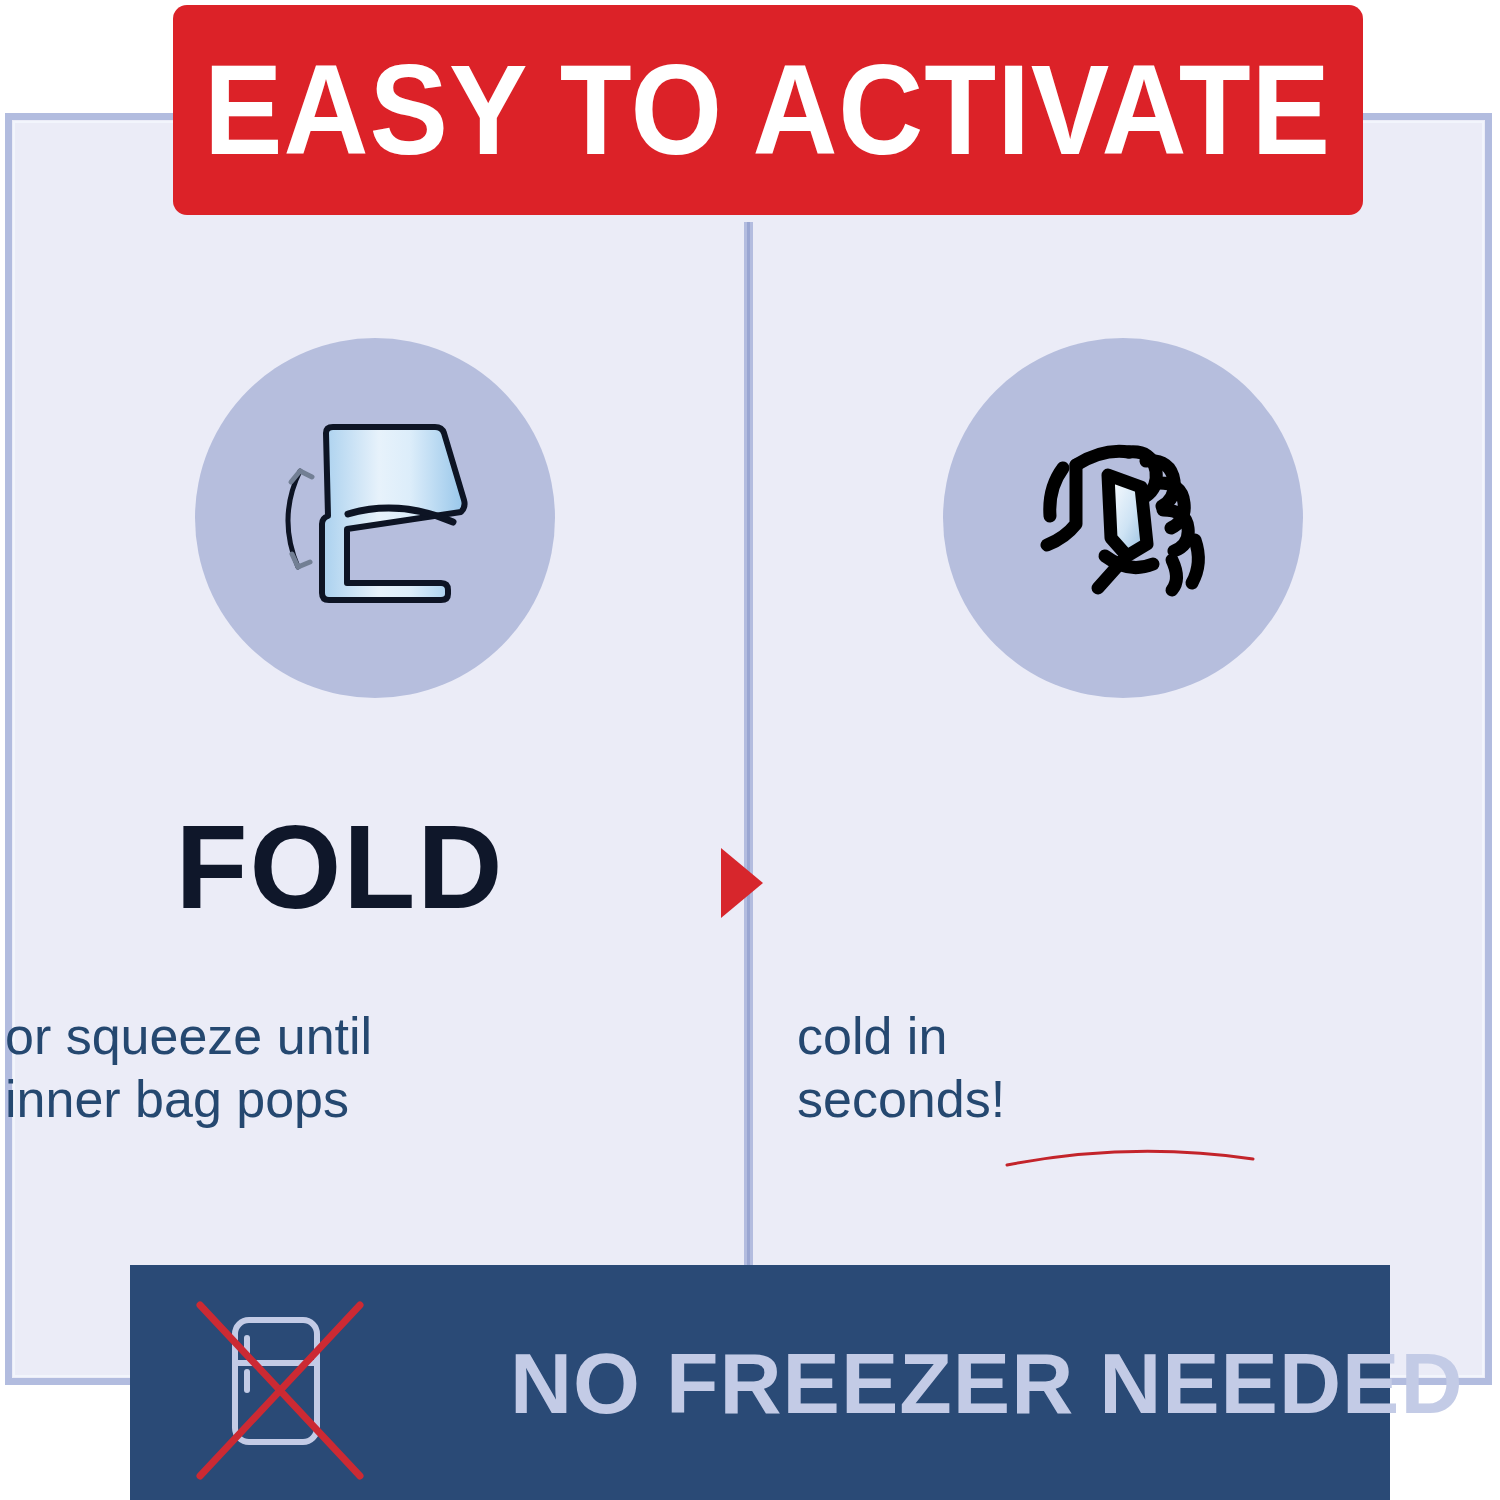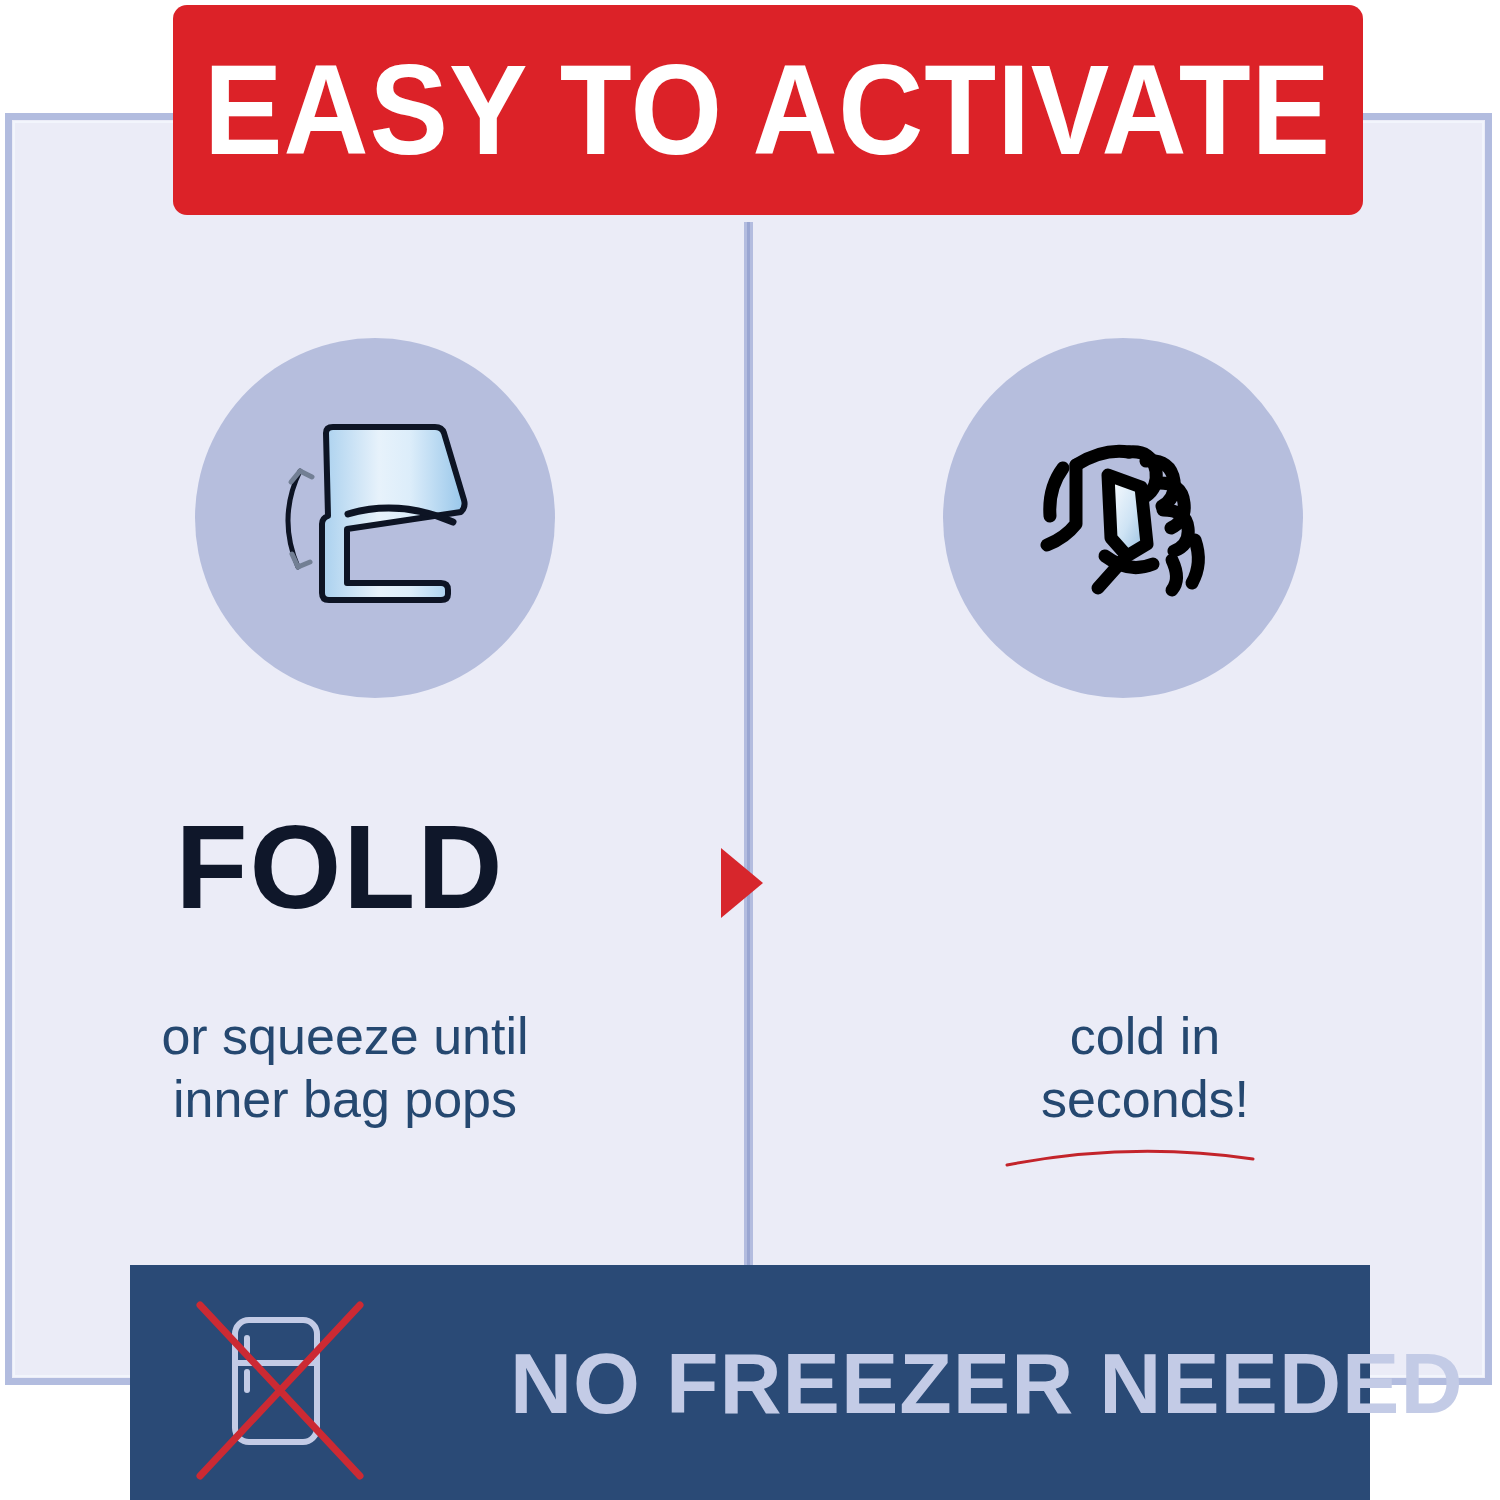--- a/index.html
+++ b/index.html
@@ -116,21 +116,21 @@
     line-height: 1;
     letter-spacing: 2px;
   }
   .col-left .step-word  { padding-right: 70px; box-sizing: border-box; }
   .col-right .step-word { padding-left: 55px;  box-sizing: border-box; }
 
   .step-caption {
     position: absolute;
     top: 775px;
     width: 100%;
-    text-align: center;
+    text-align: left;
     color: #254870;
     font-size: 52px;
     line-height: 1.22;
     white-space: pre-line;
   }
   .col-left .step-caption  { padding-right: 60px; box-sizing: border-box; }
   .col-right .step-caption { padding-left: 44px;  box-sizing: border-box; }
 
   
   .swoosh {
@@ -154,20 +154,21 @@
   }
 
   
   .footer-banner {
     position: absolute;
     left: 130px;
     top: 1265px;
     width: 1240px;
     height: 235px;
     background: #2a4a76;
+    padding-left: 20px;
   }
   .footer-text {
     position: absolute;
     left: 380px;
     top: 50%;
     transform: translateY(-50%);
     color: #c3cbe6;
     font-size: 86px;
     font-weight: bold;
     letter-spacing: 1px;

